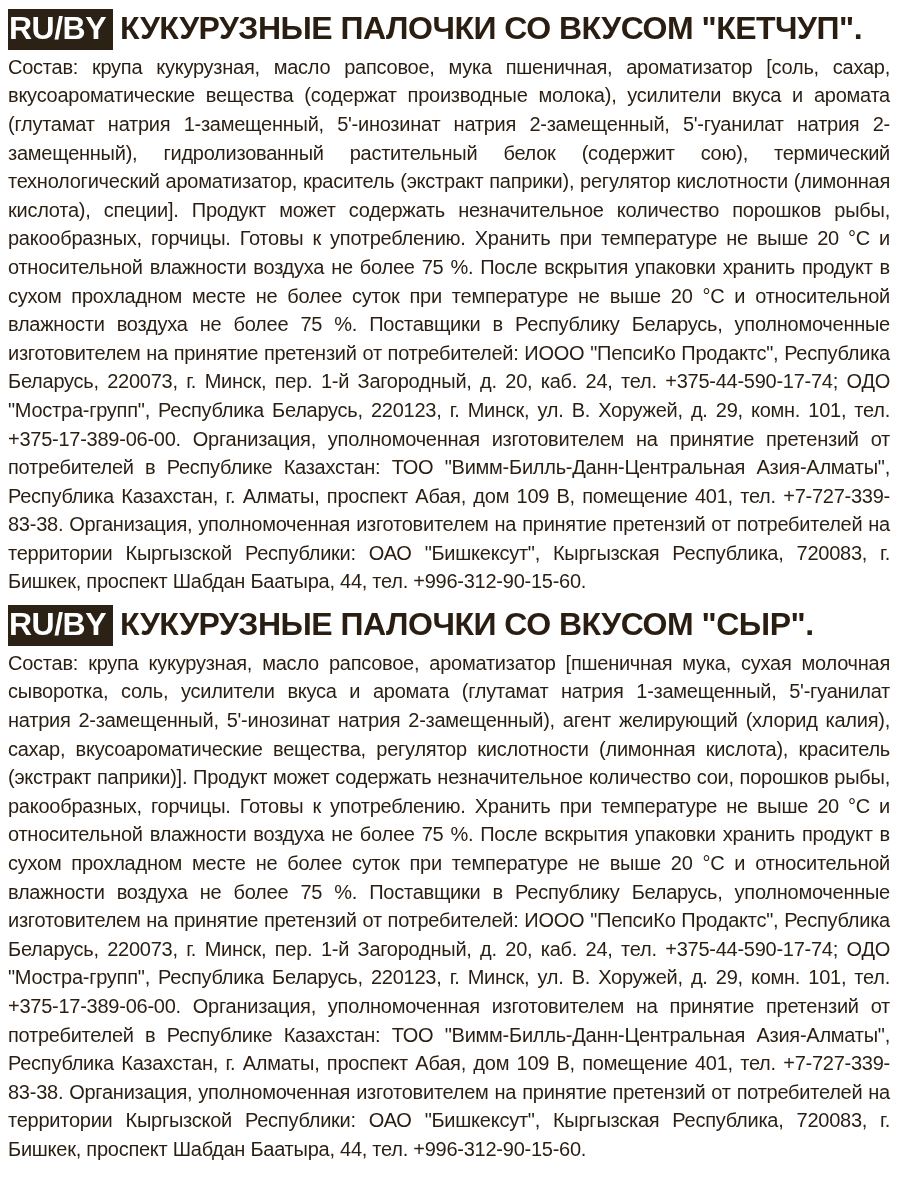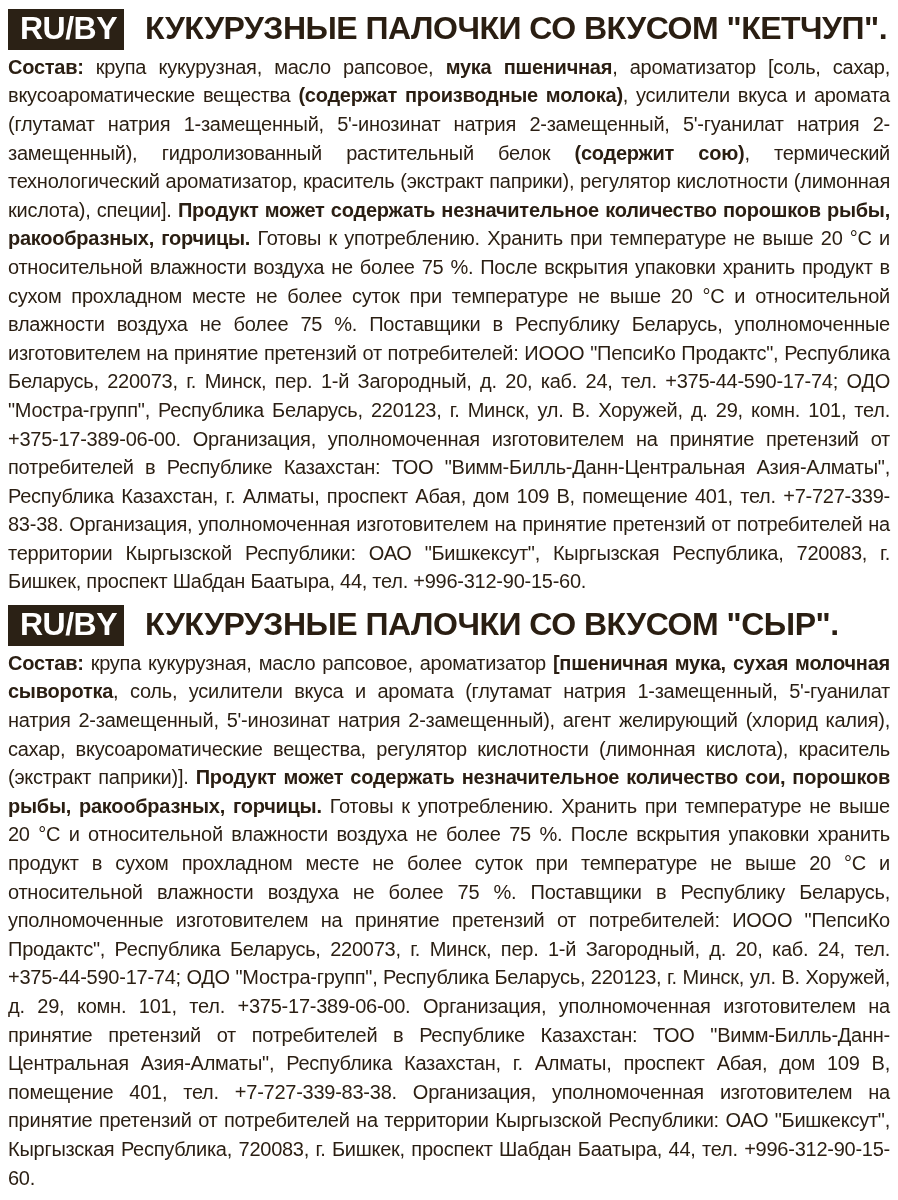--- a/index.html
+++ b/index.html
@@ -32,34 +32,34 @@
     font-weight:bold;
     letter-spacing:-0.5px;
     line-height:1.3;
     white-space:nowrap;
     color:var(--text-color);
   }
   .badge{
     display:inline-block;
     background:var(--badge-bg);
     color:var(--badge-text);
-    padding:1px 7px 3px 12px;
-    margin-right:21px;
+    padding:1px 7px 3px 1px;
+    margin-right:7px;
     line-height:1.15;
   }
   .body-text{
     margin-top:3px;
     font-size:20px;
     line-height:28.6px;
     letter-spacing:-0.25px;
     text-align:justify;
     color:var(--text-color);
   }
   .body-text .b{
-    font-weight:bold;
+    font-weight:normal;
   }
 </style>
 </head>
 <body>
 
 <div class="label-page">
 
   <section class="label-section">
     <h1 class="section-heading">
       <span class="badge">RU/BY</span><span>КУКУРУЗНЫЕ ПАЛОЧКИ СО ВКУСОМ "КЕТЧУП".</span>

